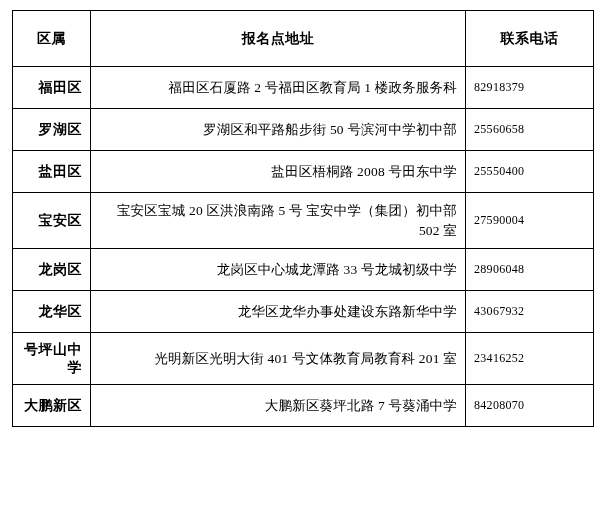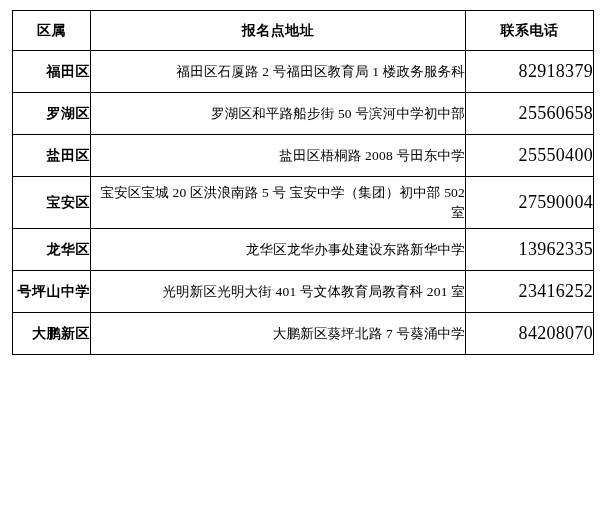--- a/index.html
+++ b/index.html
@@ -27,21 +27,21 @@
     table-layout: fixed;
     font-size: 13.5px;
   }
   table.reg-table col.c-district { width: 78px; }
   table.reg-table col.c-address  { width: 375px; }
   table.reg-table col.c-phone    { width: 128px; }
 
   table.reg-table th,
   table.reg-table td {
     border: 1px solid #000000;
-    padding: 0;
+    padding: 8px;
     vertical-align: middle;
   }
   thead th {
     height: 39px;
     font-weight: bold;
     text-align: center;
     font-size: 14px;
     letter-spacing: 0.5px;
   }
   td.district {
@@ -52,22 +52,22 @@
     line-height: 1.25;
   }
   td.address {
     text-align: right;
     padding: 4px 8px 4px 9px;
     font-size: 13.5px;
     line-height: 1.45;
     letter-spacing: 0.2px;
   }
   td.phone {
-    text-align: right;
-    font-size: 18px;
+    text-align: left;
+    font-size: 12px;
     letter-spacing: 0.3px;
   }
   tbody tr { height: 42px; }
   tbody tr.tall { height: 52px; margin-top: 47px; }
 </style>
 </head>
 <body>
 
 <div class="page">
   <table class="reg-table">
@@ -98,23 +98,28 @@
         <td class="district">盐田区</td>
         <td class="address">盐田区梧桐路 2008 号田东中学</td>
         <td class="phone">25550400</td>
       </tr>
       <tr class="tall">
         <td class="district">宝安区</td>
         <td class="address">宝安区宝城 20 区洪浪南路 5 号  宝安中学（集团）初中部 502 室</td>
         <td class="phone">27590004</td>
       </tr>
       <tr>
+        <td class="district">龙岗区</td>
+        <td class="address">龙岗区中心城龙潭路 33 号龙城初级中学</td>
+        <td class="phone">28906048</td>
+      </tr>
+      <tr>
         <td class="district">龙华区</td>
         <td class="address">龙华区龙华办事处建设东路新华中学</td>
-        <td class="phone">13962335</td>
+        <td class="phone">43067932</td>
       </tr>
       <tr>
         <td class="district">号坪山中学</td>
         <td class="address">光明新区光明大街 401 号文体教育局教育科 201 室</td>
         <td class="phone">23416252</td>
       </tr>
       <tr>
         <td class="district">大鹏新区</td>
         <td class="address">大鹏新区葵坪北路 7 号葵涌中学</td>
         <td class="phone">84208070</td>

